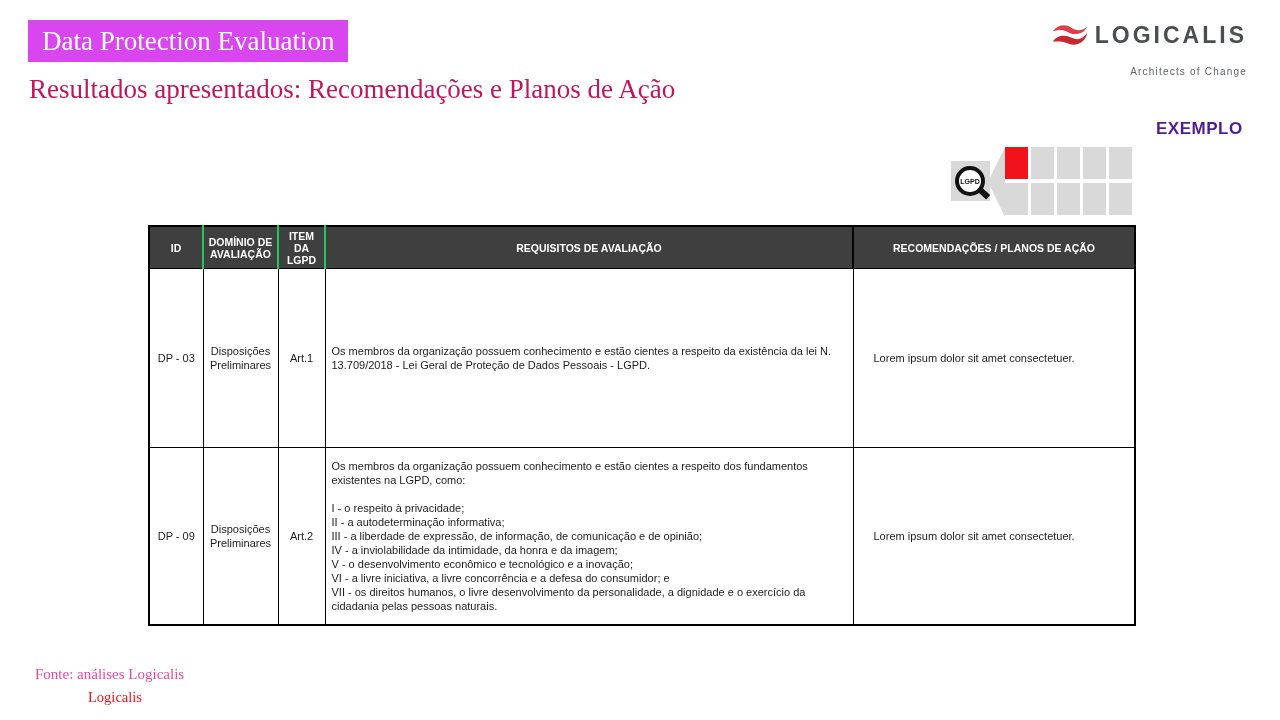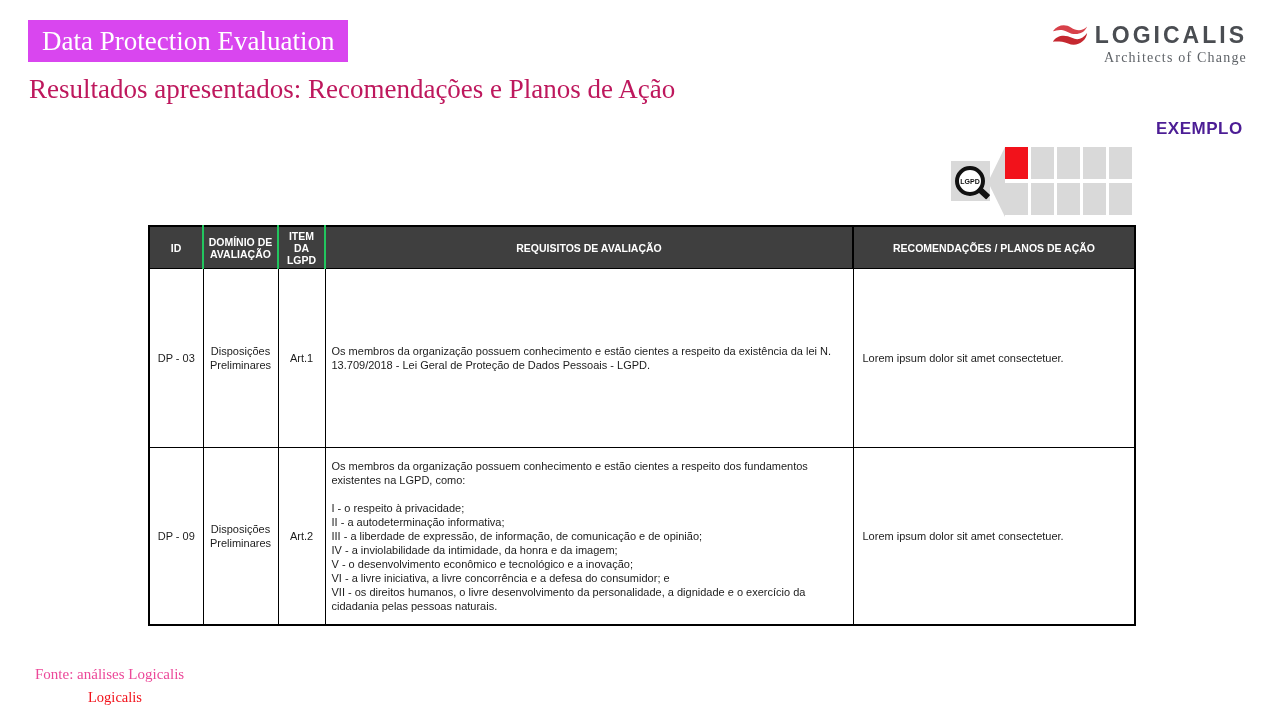--- a/index.html
+++ b/index.html
@@ -33,21 +33,21 @@
   }
 
   
   .logo { right: 33px; top: 22px; display: flex; flex-direction: column; align-items: flex-end; }
   .logo-row { display: flex; align-items: center; gap: 6px; }
   .logo-wordmark {
     font-size: 23px; font-weight: 700; letter-spacing: 3px;
     color: #4a4d52; line-height: 26px;
   }
   .logo-tagline {
-    font-size: 14px; color: #5f6368; letter-spacing: 1.2px; margin-top: 2px; font-family: Liberation Serif, serif;
+    font-size: 10px; color: #5f6368; letter-spacing: 1.2px; margin-top: 18px;
   }
 
   
   .exemplo {
     left: 1156px; top: 119px;
     font-size: 17px; font-weight: 700; color: #4c1d95; letter-spacing: 0.5px;
   }
 
   
   .mag-box {
@@ -105,21 +105,21 @@
     border: 1px solid #000000;
     vertical-align: middle;
     font-size: 11px; color: #1c1c1c;
     padding: 4px 6px;
     line-height: 14px;
   }
   tr.row-1 td { height: 170px; }
   tr.row-2 td { height: 168px; }
   td.c-center { text-align: center; }
   td.c-req { white-space: pre-line; }
-  td.c-rec { padding-left: 9px; }
+  td.c-rec { padding-left: 20px; }
 
   
   .footer-source {
     left: 35px; top: 666px;
     font-family: "Liberation Serif", serif;
     font-size: 15px; color: #ec4899;
   }
   .footer-brand {
     left: 88px; top: 689px;
     font-family: "Liberation Serif", serif;

